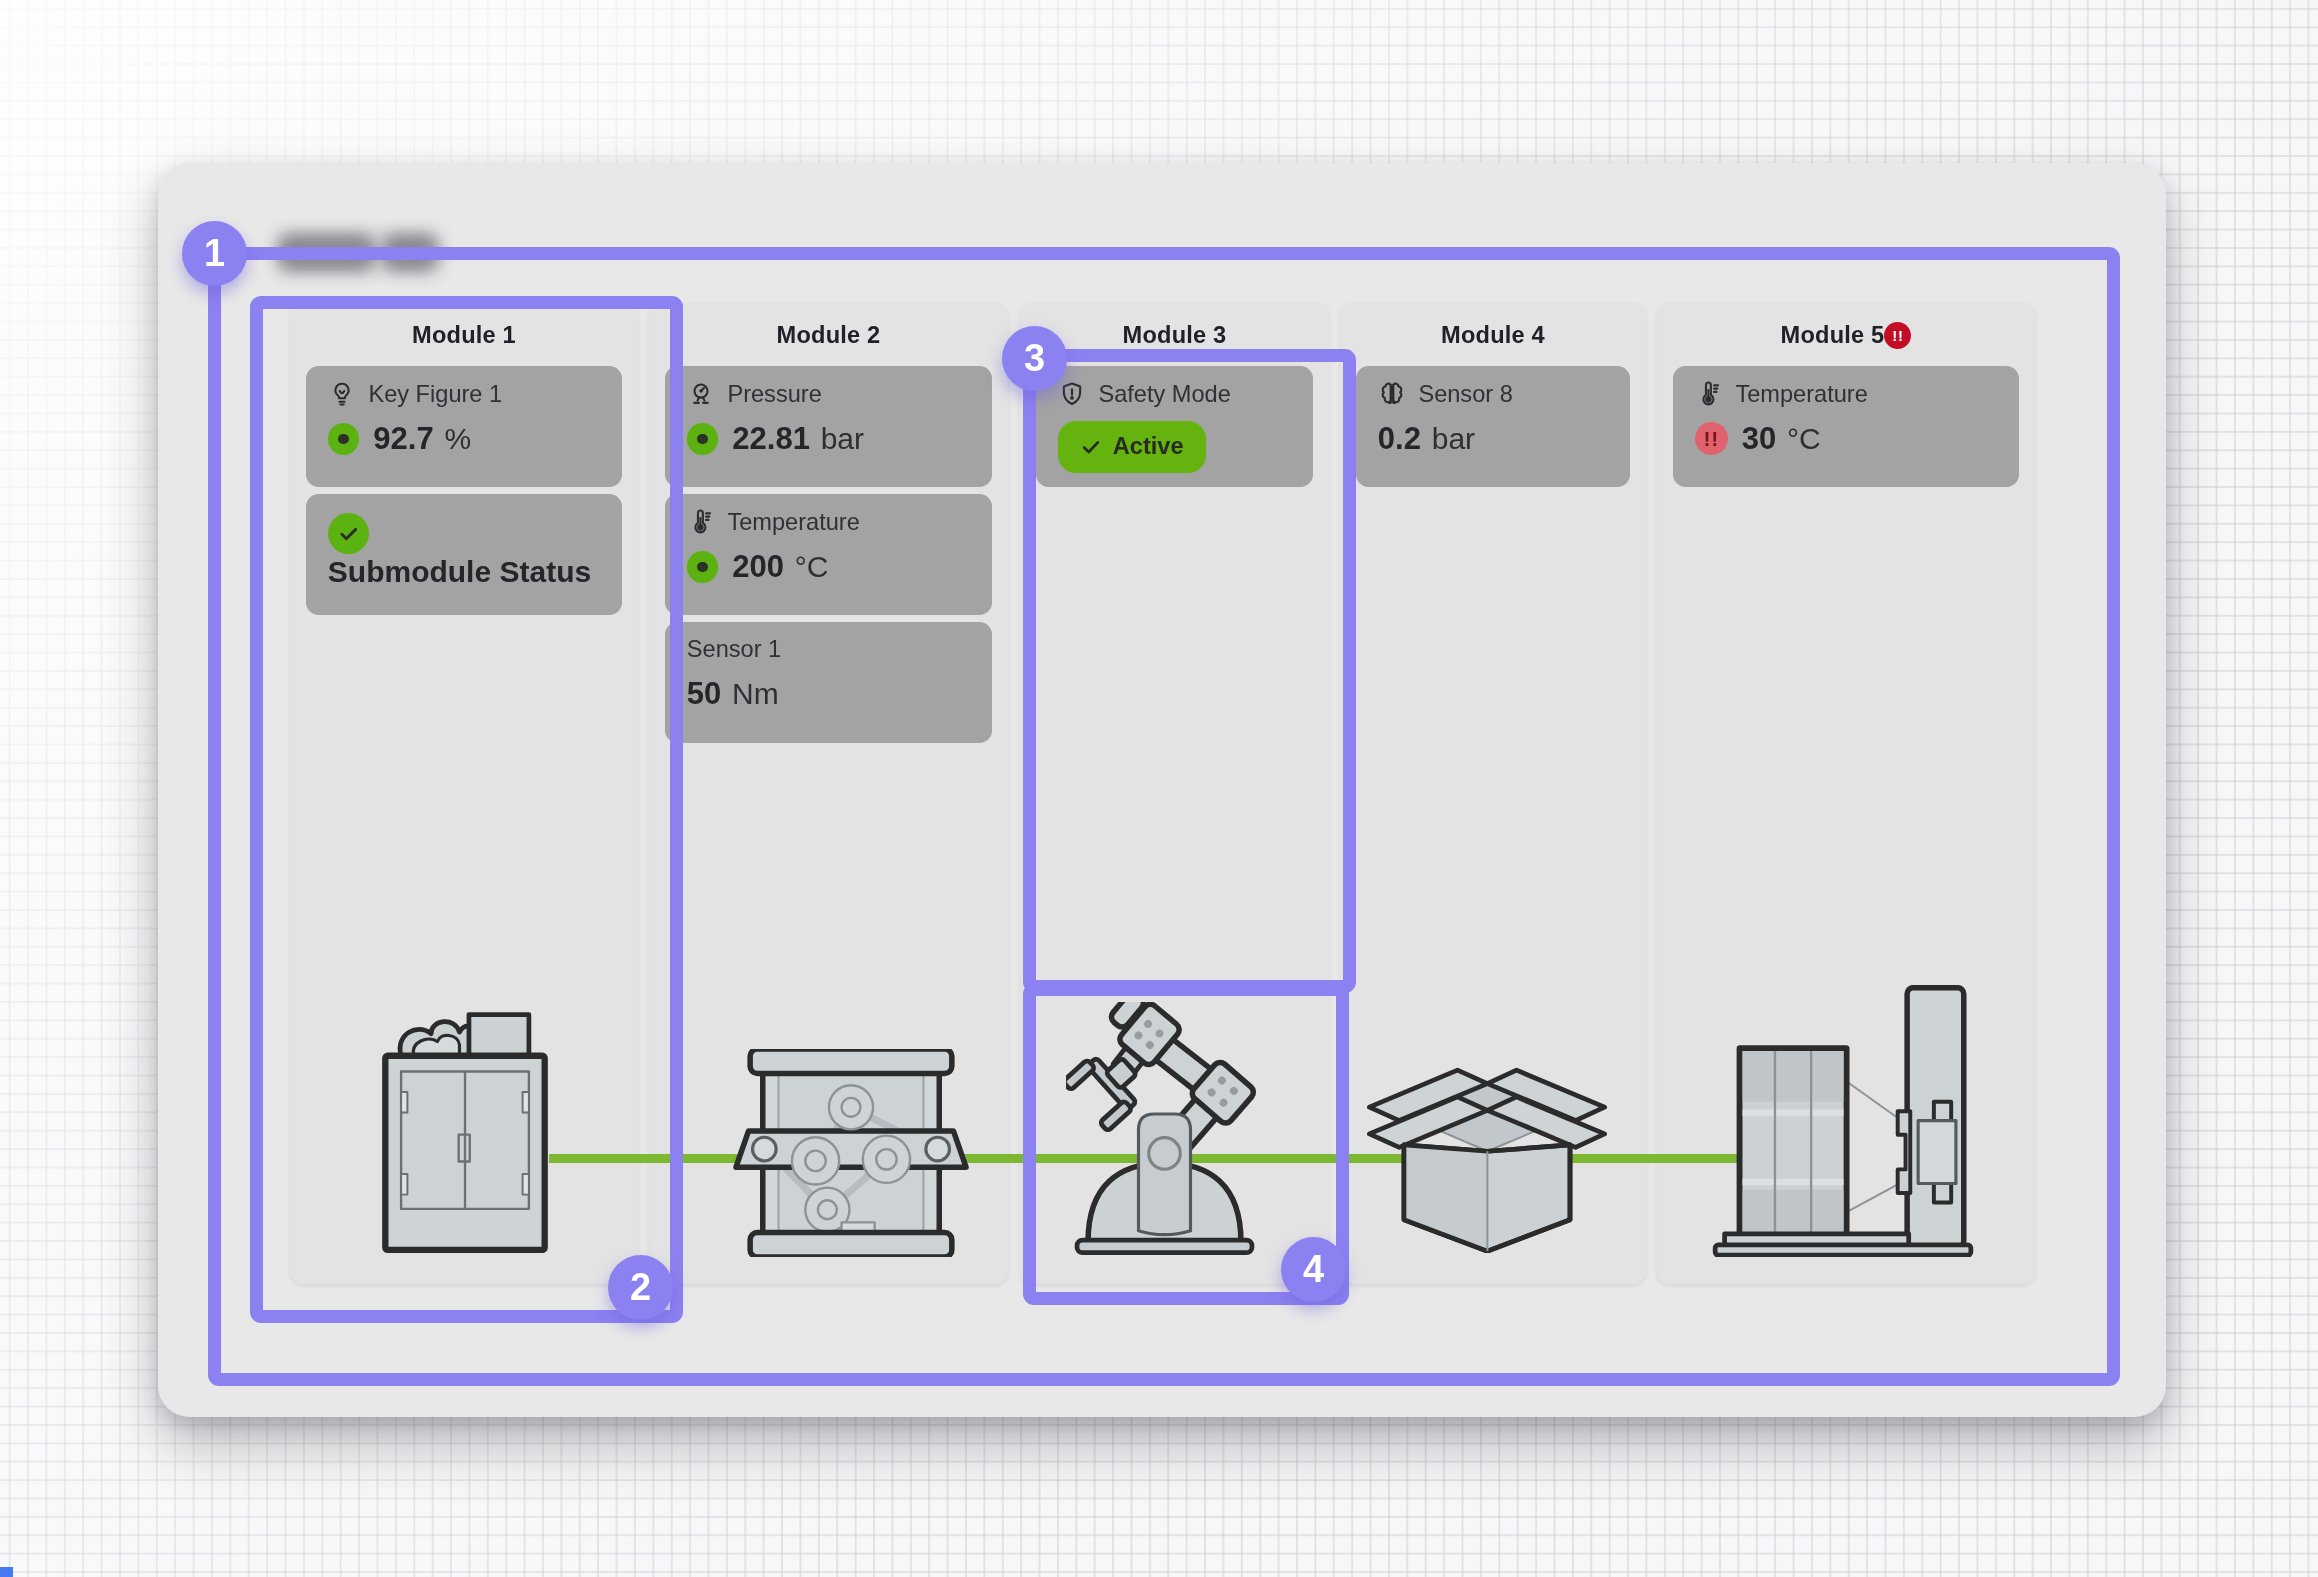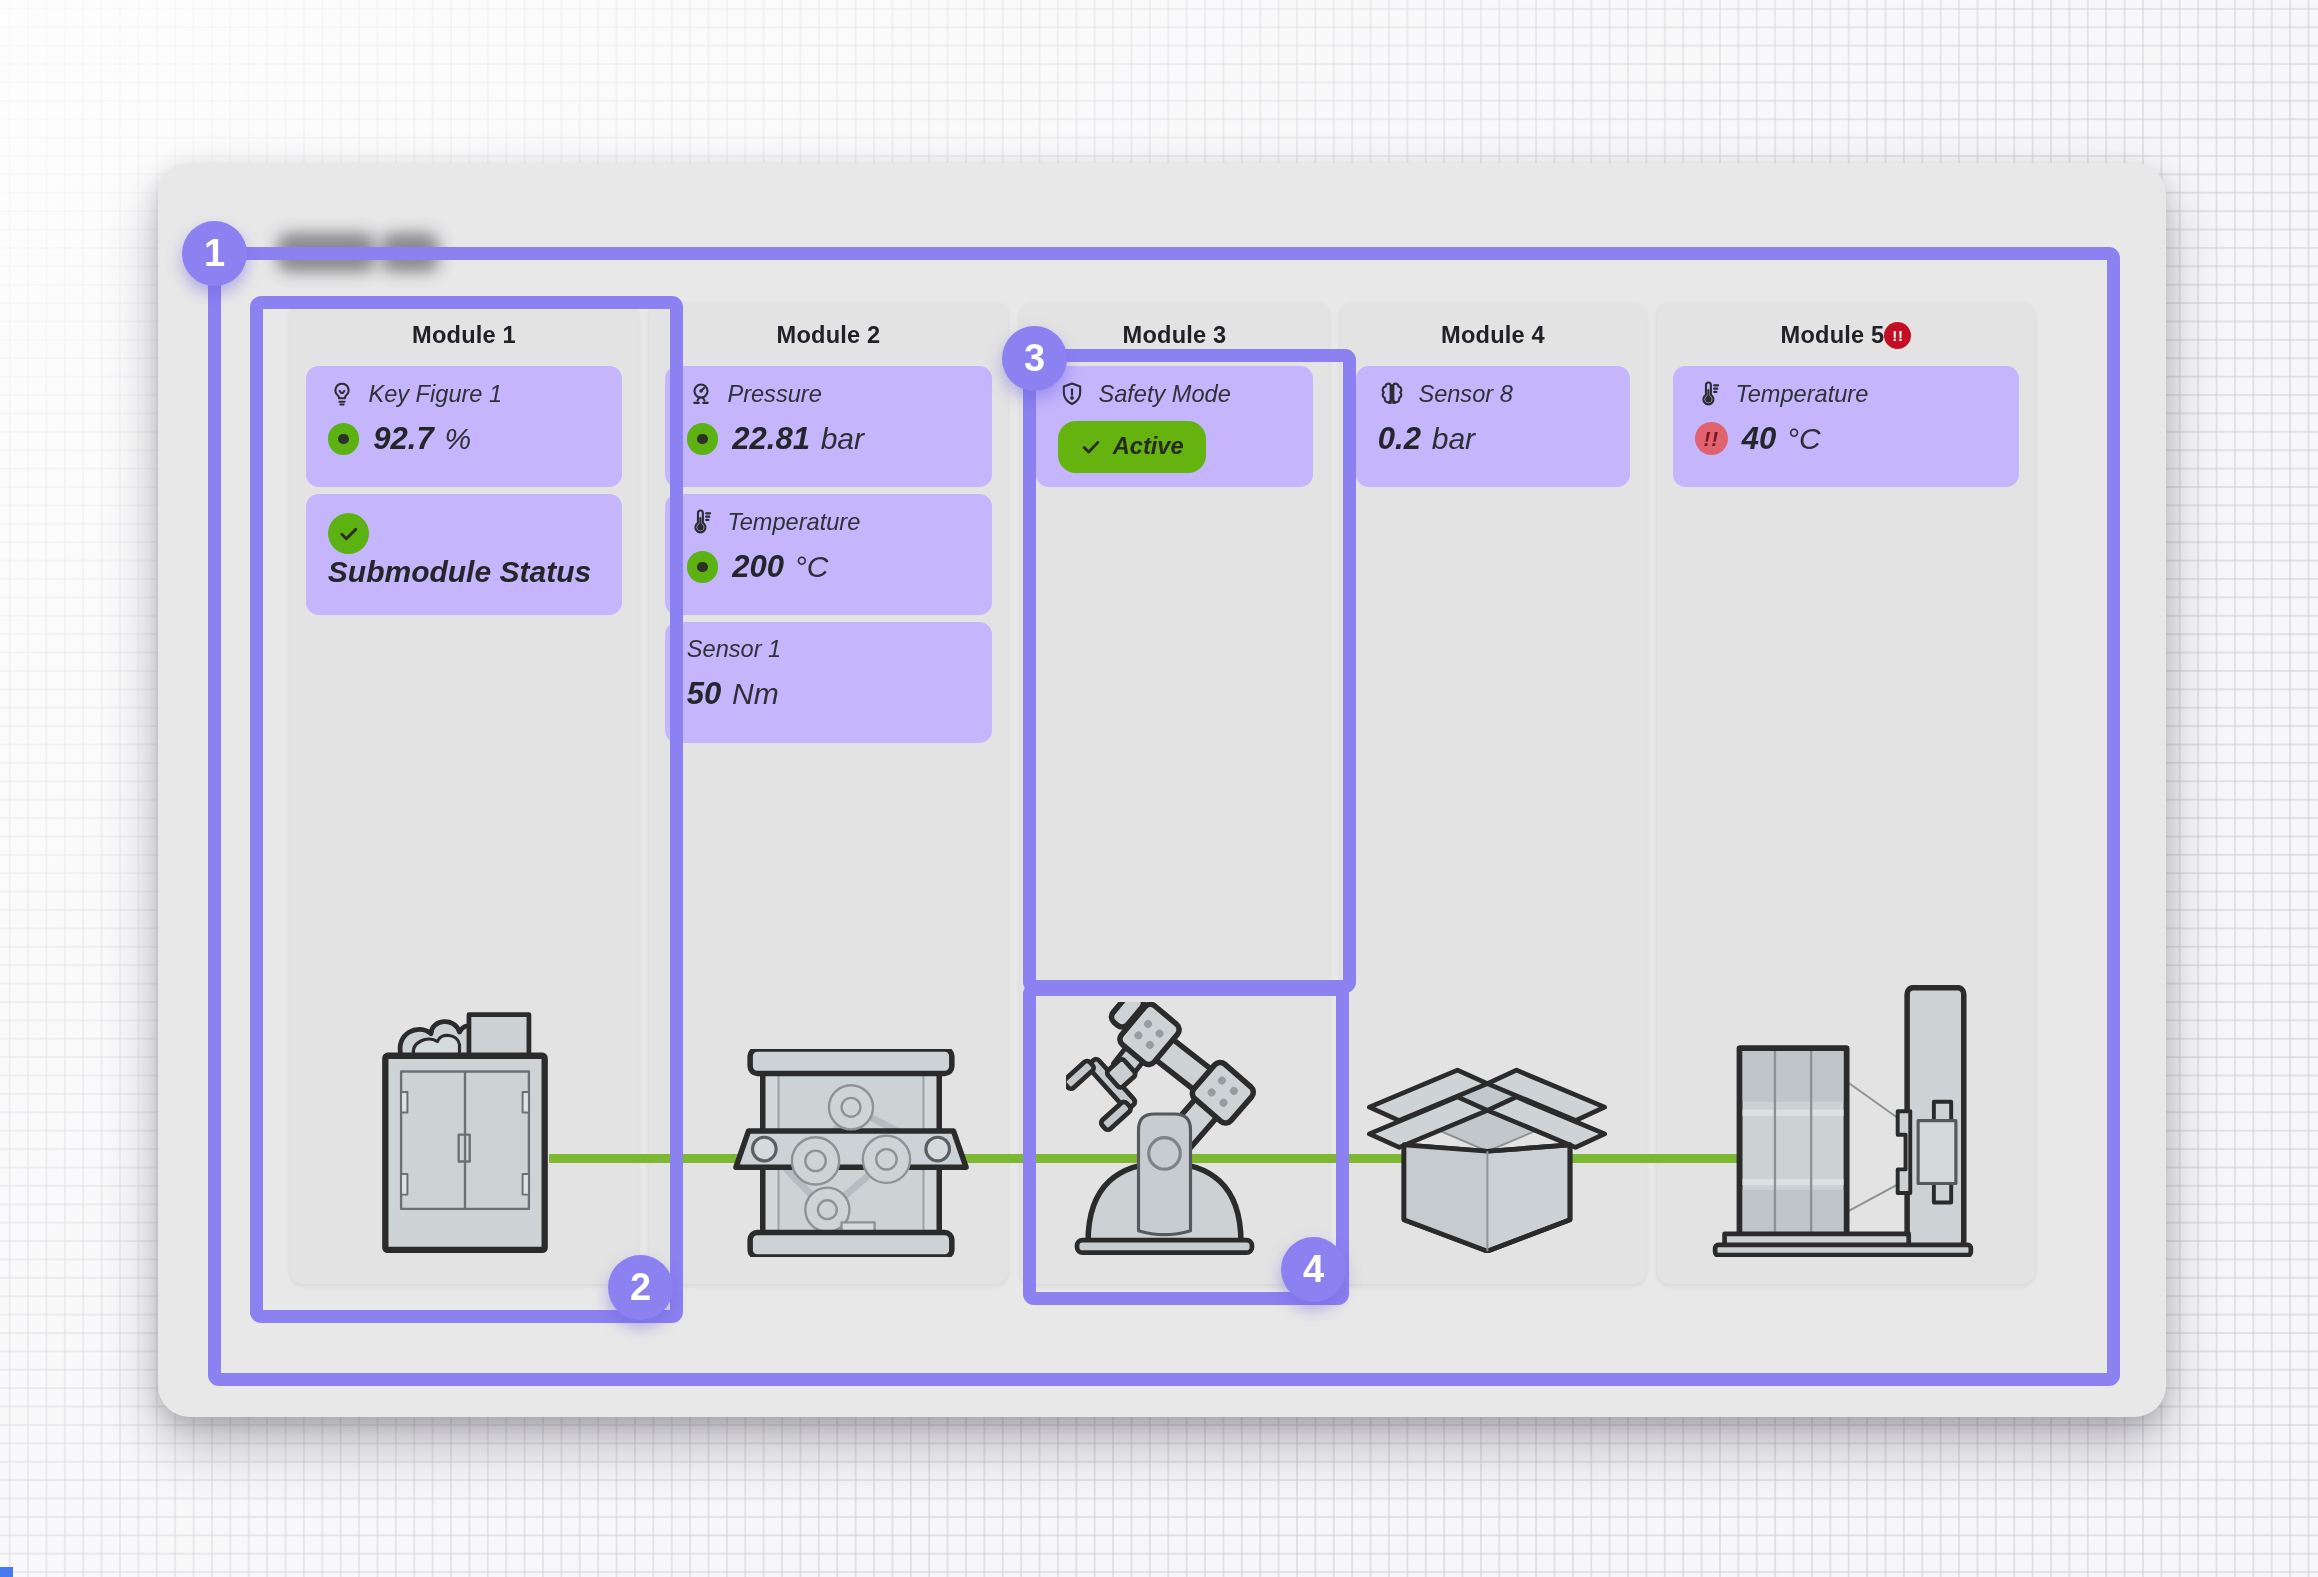--- a/index.html
+++ b/index.html
@@ -29,21 +29,21 @@
   .col{position:absolute;top:303px;height:981px;background:#e4e3e3;border-radius:12.6px;
     box-sizing:border-box;padding:19px 15.8px;box-shadow:0 1.6px 4.7px rgba(0,0,0,.08);z-index:2;}
   .col-m1{left:290px;width:348px;}
   .col-m2{left:649px;width:359px;}
   .col-m3{left:1020px;width:309px;}
   .col-m4{left:1340px;width:306px;}
   .col-m5{left:1657px;width:378px;}
   .col-title-row{display:flex;align-items:center;justify-content:center;margin:0 26px;}
   .col-title{font-size:23.6px;font-weight:700;color:#202227;letter-spacing:0.2px;}
   .cards{margin-top:17.3px;display:flex;flex-direction:column;gap:7px;}
-  .card{height:121px;background:#c4b5fd;border-radius:12.6px;box-sizing:border-box;padding:14px 22px;font-style:italic;}
+  .card{height:121px;background:#a3a3a3;border-radius:12.6px;box-sizing:border-box;padding:14px 22px;}
   .label-row{display:flex;align-items:center;gap:12.6px;font-size:23.6px;color:#2e3135;}
   .label-row svg{width:28px;height:28px;flex:0 0 auto;}
   .value-row{display:flex;align-items:center;gap:14px;margin-top:12.6px;}
   .num{font-size:31px;font-weight:700;color:#24262a;}
   .unit{font-size:30px;font-weight:400;color:#2c2f33;margin-left:-3.2px;}
   .dot-ok{width:31.5px;height:31.5px;border-radius:50%;background:#5cb211;position:relative;flex:0 0 auto;}
   .dot-ok::after{content:"";position:absolute;left:50%;top:50%;width:10.2px;height:10.2px;margin:-5.1px 0 0 -5.1px;
     border-radius:50%;background:#2e3127;}
   .check-circle{width:41px;height:41px;border-radius:50%;background:#5cb211;display:flex;
     align-items:center;justify-content:center;margin-top:4.7px;}
@@ -232,21 +232,21 @@
         <svg viewBox="0 0 24 24" class="ico">
           <path d="M13.6 4.2a2.1 2.1 0 0 0-4.2 0v8.6a4.3 4.3 0 1 0 4.2 0z"></path>
           <circle cx="11.5" cy="16.6" r="1.9" fill="#2b2d31"></circle>
             <path d="M11.5 14.7v-6"></path>
           <path d="M16.4 4.6h3.4 M16.4 7.4h2.7 M16.4 10.2h2"></path>
         </svg>
         <span>Temperature</span>
       </div>
       <div class="value-row">
         <span class="alert-dot">!!</span>
-        <span class="num">40</span>
+        <span class="num">30</span>
         <span class="unit">°C</span>
       </div>
     </div>
   </div>
 </div>
 
 <div class="green-line"></div>
 
 <svg class="machine mch-cabinet" viewBox="0 0 210 308">
   <g stroke="#2b2b2b" stroke-linejoin="round">

